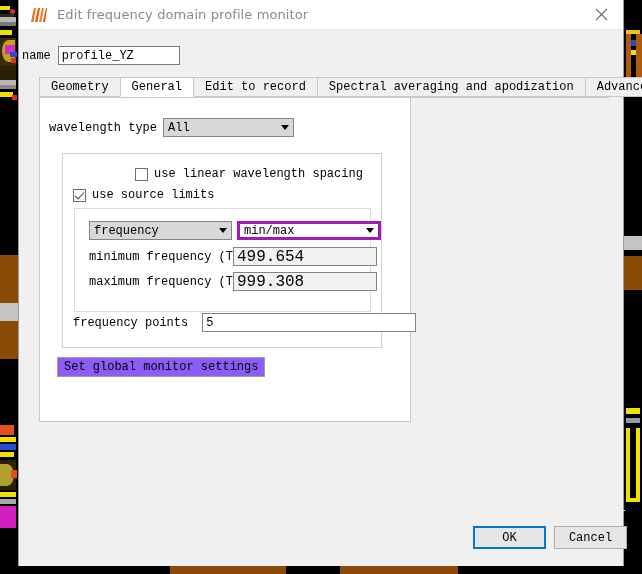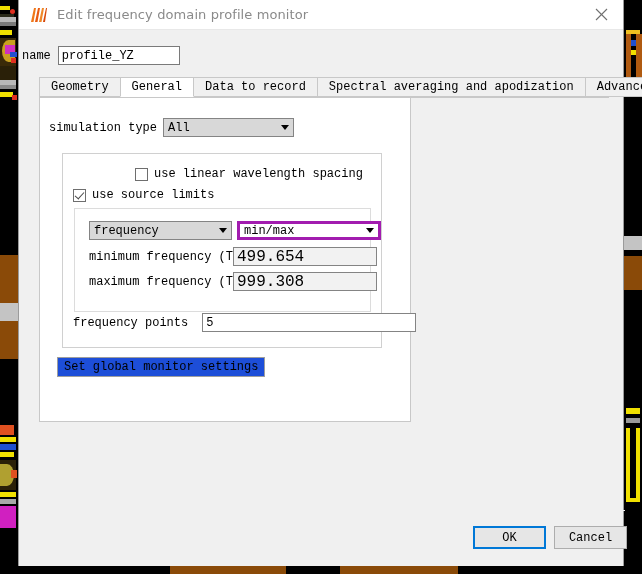--- a/index.html
+++ b/index.html
@@ -326,21 +326,21 @@
     line-height: 17px;
     outline: none;
   }
 
   
   #btn-setglobal {
     position: absolute;
     left: 17px; top: 259px;
     height: 20px;
     box-sizing: border-box;
-    background: #1d4ed8;
+    background: #8b5cf6;
     border: 1px solid #9e9e9e;
     font-family: "Liberation Mono", "DejaVu Sans Mono", monospace;
     font-size: 12px;
     color: #000;
     padding: 0 6px;
     display: flex;
     align-items: center;
     cursor: default;
     white-space: nowrap;
   }
@@ -464,29 +464,29 @@
   <div id="dlg-body">
 
     <div id="name-row">
       <span id="name-label">name</span>
       <input id="name-input" type="text" value="profile_YZ" style="">
     </div>
 
     <div id="tabstrip">
       <div class="tab">Geometry</div>
       <div class="tab active">General</div>
-      <div class="tab">Data to record</div>
+      <div class="tab">Edit to record</div>
       <div class="tab">Spectral averaging and apodization</div>
       <div class="tab">Advanced</div>
     </div>
 
     <div id="tabpage">
 
       <div id="simtype-row">
-        <span id="simtype-label">simulation type</span>
+        <span id="simtype-label">wavelength type</span>
         <div class="combo gray" style="width:131px;gap:38px;">
           <span class="combo-text">All</span>
           <span class="arrow">
               <span class="caret"></span>
             </span>
         </div>
       </div>
 
       <div id="group-override">
 

